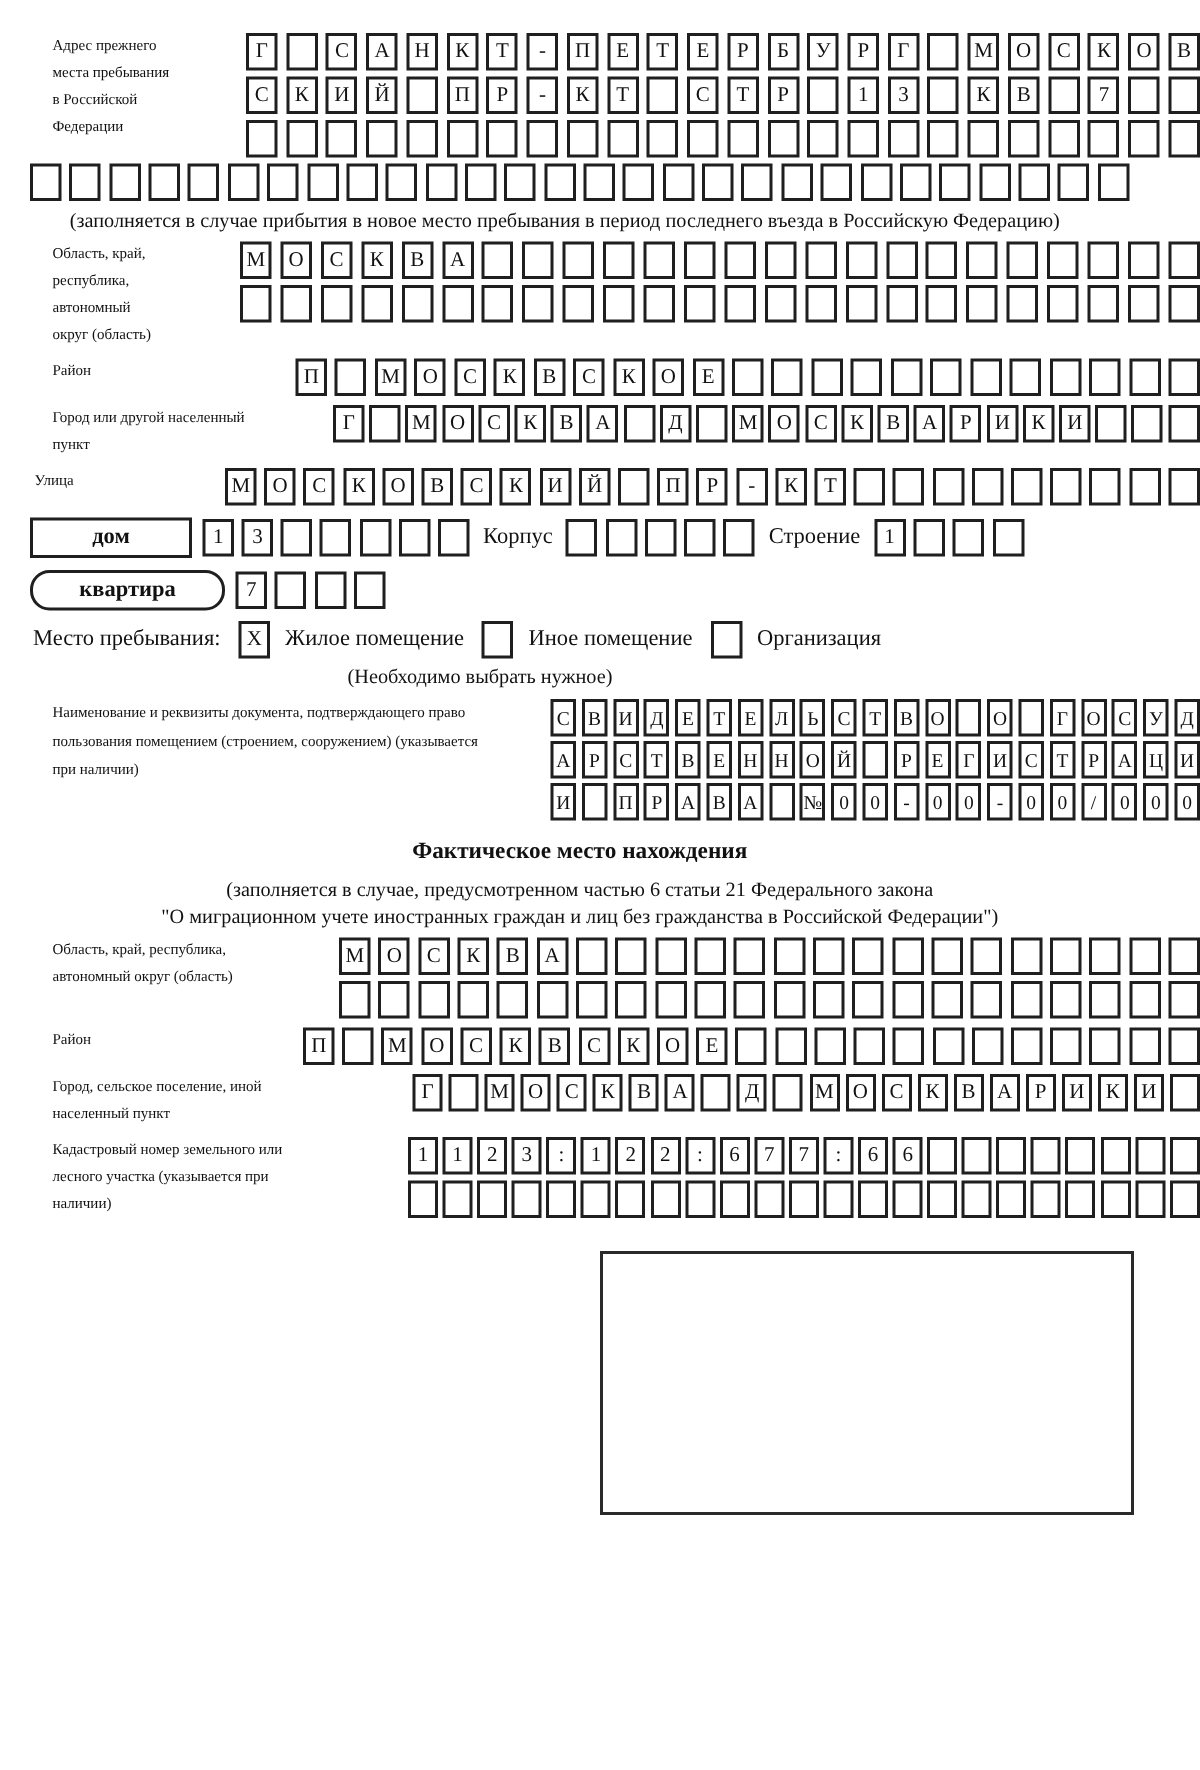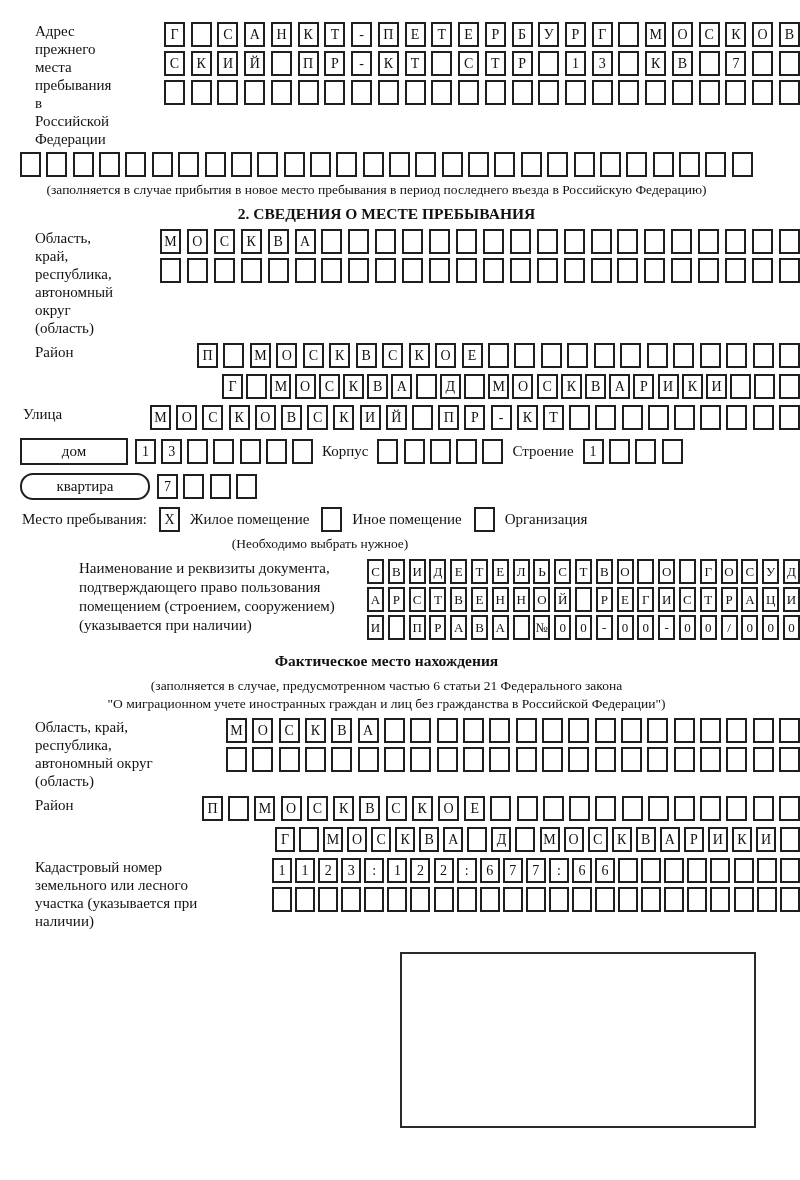--- a/index.html
+++ b/index.html
@@ -8,21 +8,21 @@
     width: 800px; height: 1180px; overflow: hidden;
     font-family: "Liberation Serif", "DejaVu Serif", serif;
     color: #111; font-size: 15px;
   }
   .page { position: relative; width: 800px; height: 1180px; padding-top: 16px; }
 
   .hdr { text-align: right; padding-right: 58px; font-size: 15px; }
 
   
   .frow { display: flex; align-items: flex-start; margin-top: 6px; }
-  .lbl { line-height: 18px; font-size: 15px; }
+  .lbl { line-height: 18px; font-size: 10px; }
   .rows { margin-left: auto; display: flex; flex-direction: column; gap: 4px; }
   .cells { display: flex; justify-content: space-between; }
   .cell {
     width: 21px; height: 25px; border: 2px solid #1f1f1f; background: #fff;
     display: inline-flex; align-items: center; justify-content: center;
     font-size: 14px; line-height: 1; flex: 0 0 auto;
   }
   .note { font-size: 13.5px; line-height: 17px; }
   .center { text-align: center; }
 
@@ -37,33 +37,33 @@
   .r-region2 .lbl { margin-left: 35px; width: 74px; }
   .r-region2 .cells { width: 640px; }
   .r-district2 .lbl { margin-left: 35px; }
   .r-district2 .cells { width: 603px; }
   .r-city2 .lbl { margin-left: 35px; width: 135px; }
   .r-city2 .cells { width: 578px; }
   .r-street2 .lbl { margin-left: 23px; }
   .r-street2 .cells { width: 650px; }
 
   .housewrap { margin-left: 20px; margin-top: 8px; display: flex; align-items: center; gap: 7px; }
-  .widebox { height: 27px; border: 2px solid #1f1f1f; display: flex; align-items: center; justify-content: center; font-size: 15px; }
+  .widebox { height: 27px; border: 2px solid #1f1f1f; display: flex; align-items: center; justify-content: center; font-size: 15px; font-weight: bold; }
   .wb-dom { width: 108px; }
   .wb-kv  { width: 130px; border-radius: 13px; }
   .grp { display: flex; justify-content: space-between; }
   .g7 { width: 178px; } .g5 { width: 126px; } .g4 { width: 100px; }
   .inlbl { font-size: 15px; padding: 0 2px; }
   .note-left { margin-left: 22px; margin-top: 4px; }
 
   .stayrow { margin-left: 22px; margin-top: 7px; display: flex; align-items: center; }
   .stayrow .cell { margin: 0 10px 0 12px; }
   .note-choose { width: 640px; margin-top: 3px; }
 
-  .r-doc { margin-top: 7px; padding-left: 44px; }
+  .r-doc { margin-top: 7px; }
   .r-doc .lbl { margin-left: 35px; width: 292px; line-height: 19px; }
   .r-doc .rows { gap: 3px; }
   .r-doc .cells { width: 433px; }
   .r-doc .cell { width: 17px; height: 25px; font-size: 13px; }
 
   .fact-title { font-weight: bold; font-size: 15.5px; text-align: center; width: 773px; margin-top: 12px; }
   .fact-note { width: 773px; margin-top: 6px; line-height: 19px; }
 
   .r-regionA .lbl { margin-left: 35px; width: 140px; }
   .r-regionA .cells { width: 574px; }
@@ -191,21 +191,20 @@
       <span class="cell"></span>
       <span class="cell"></span>
       <span class="cell"></span>
       <span class="cell"></span>
       <span class="cell"></span>
       <span class="cell"></span>
       <span class="cell"></span>
     </div>
   <div class="note center note-prev">(заполняется в случае прибытия в новое место пребывания в период последнего въезда в Российскую Федерацию)</div>
 
-  <div class="sect-title">2. СВЕДЕНИЯ О МЕСТЕ ПРЕБЫВАНИЯ</div>
 
   <div class="frow r-region2">
     <div class="lbl">Область, край, республика, автономный округ (область)</div>
     <div class="rows">
       <div class="cells">
           <span class="cell">М</span>
           <span class="cell">О</span>
           <span class="cell">С</span>
           <span class="cell">К</span>
           <span class="cell">В</span>
@@ -283,20 +282,21 @@
           <span class="cell"></span>
           <span class="cell"></span>
           <span class="cell"></span>
           <span class="cell"></span>
           <span class="cell"></span>
         </div>
       </div>
   </div>
 
   <div class="frow r-city2">
+    <div class="lbl">Город или другой населенный пункт</div>
     <div class="rows">
         <div class="cells">
           <span class="cell">Г</span>
           <span class="cell"></span>
           <span class="cell">М</span>
           <span class="cell">О</span>
           <span class="cell">С</span>
           <span class="cell">К</span>
           <span class="cell">В</span>
           <span class="cell">А</span>
@@ -560,20 +560,21 @@
           <span class="cell"></span>
           <span class="cell"></span>
           <span class="cell"></span>
           <span class="cell"></span>
           <span class="cell"></span>
         </div>
       </div>
   </div>
 
   <div class="frow r-cityA">
+    <div class="lbl">Город, сельское поселение, иной населенный пункт</div>
     <div class="rows">
         <div class="cells">
           <span class="cell">Г</span>
           <span class="cell"></span>
           <span class="cell">М</span>
           <span class="cell">О</span>
           <span class="cell">С</span>
           <span class="cell">К</span>
           <span class="cell">В</span>
           <span class="cell">А</span>

